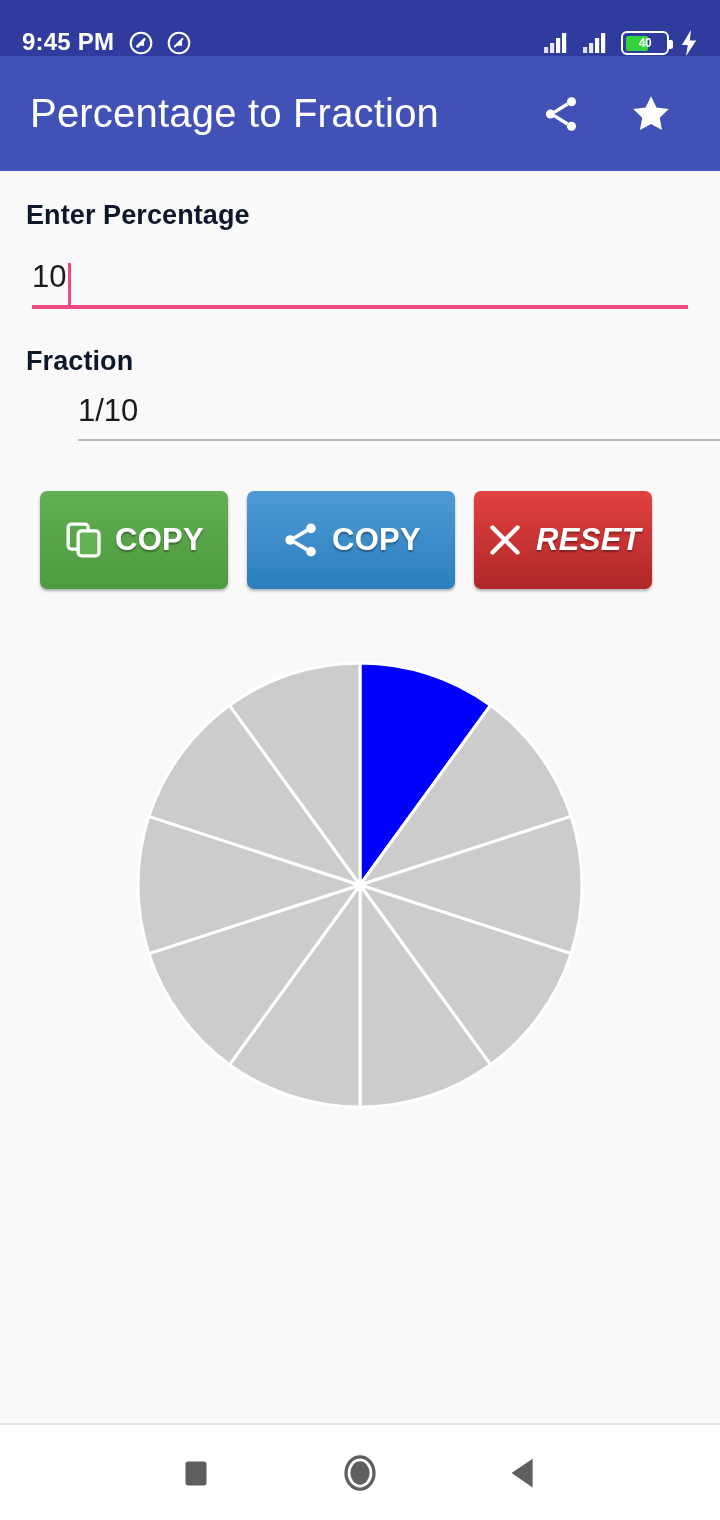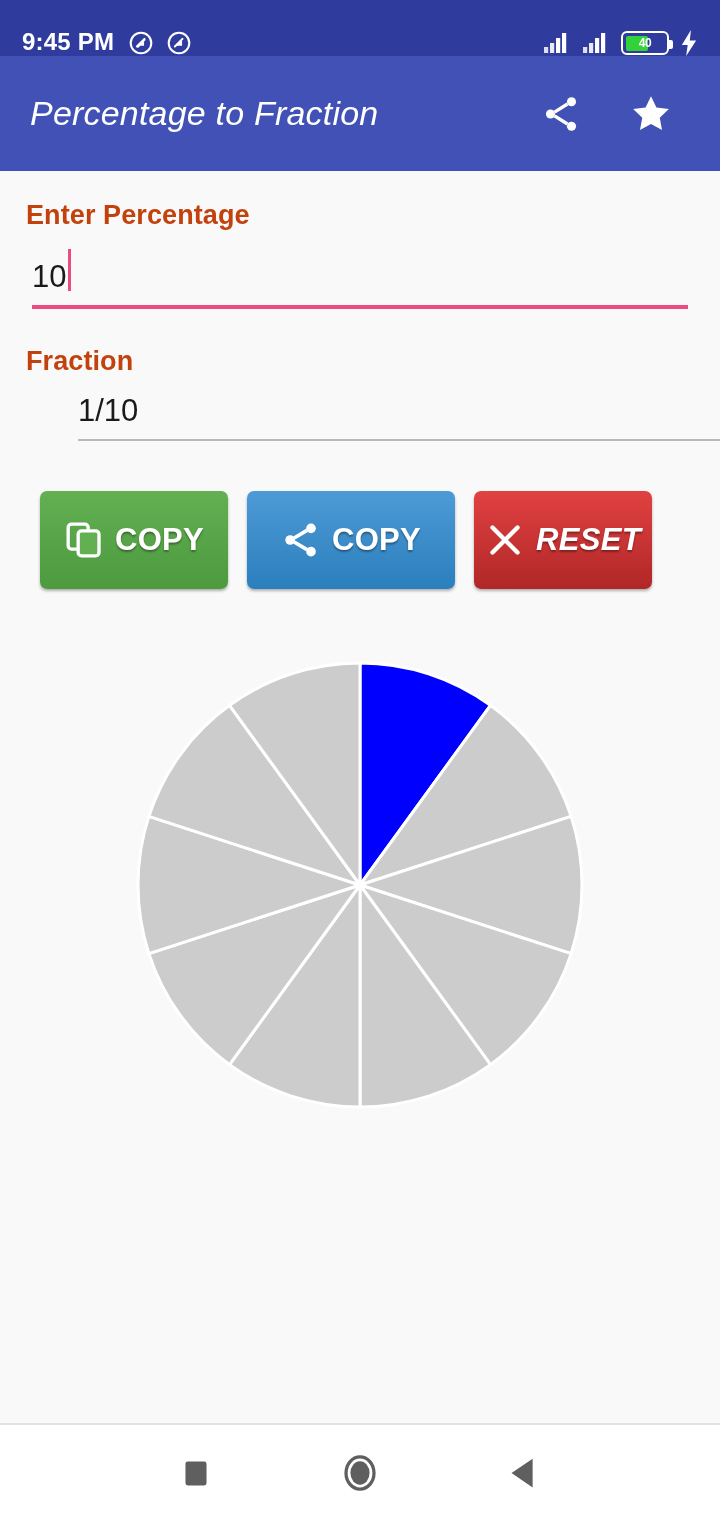--- a/index.html
+++ b/index.html
@@ -38,52 +38,51 @@
     font-size:12px; font-weight:700; color:#ffffff; letter-spacing:-.3px;
   }
   .bolt{ width:18px; height:26px; display:block; }
 
   
   .appbar{
     position:absolute; left:0; top:56px; width:720px; height:115px;
     background:#4151b5; display:flex; align-items:center; padding:0 30px;
   }
   .appbar-title{
-    color:#ffffff; font-size:34px; font-weight:400; letter-spacing:.2px;
+    color:#ffffff; font-size:40px; font-weight:400; letter-spacing:.2px;
     white-space:nowrap;
-    font-style:italic;
   }
   .appbar-spacer{ flex:1; }
   .appbar-actions{ display:flex; align-items:center; gap:48px; padding-right:18px; }
   .ab-ico{ width:42px; height:42px; display:block; cursor:pointer; }
 
   
   .content{
     position:absolute; left:0; top:171px; width:720px; height:1252px;
     background:#f9f9f9;
   }
   .sep-line{
     position:absolute; left:0; top:1423px; width:720px; height:2px; background:#e2e2e2;
   }
 
   .lbl{
-    position:absolute; font-size:27px; font-weight:700; color:#c2410c;
+    position:absolute; font-size:27px; font-weight:700; color:#0f172a;
     letter-spacing:.1px; white-space:nowrap;
   }
   .lbl-pct{ left:26px; top:29px; }
   .lbl-frac{ left:26px; top:175px; }
 
   .field{
     position:absolute; left:32px; width:656px;
   }
   .field-pct{ top:78px; }
   .field-frac{ top:212px;margin-left:46px; }
   .field-val{
     font-size:31px; color:#1a1a1a; height:56px; line-height:56px;
-    font-weight:400; display:flex; align-items:flex-start;
+    font-weight:400; display:flex; align-items:flex-end;
   }
   .caret{
     display:inline-block; width:3px; height:42px; background:#ec4a82; margin-left:2px;
   }
   .underline-pink{ height:4px; background:#ec4a82; width:100%; }
   .underline-gray{ height:2px; background:#b9b9b9; width:100%; }
 
   
   .btnrow{
     position:absolute; left:40px; top:320px; display:flex; gap:19px; align-items:center;

